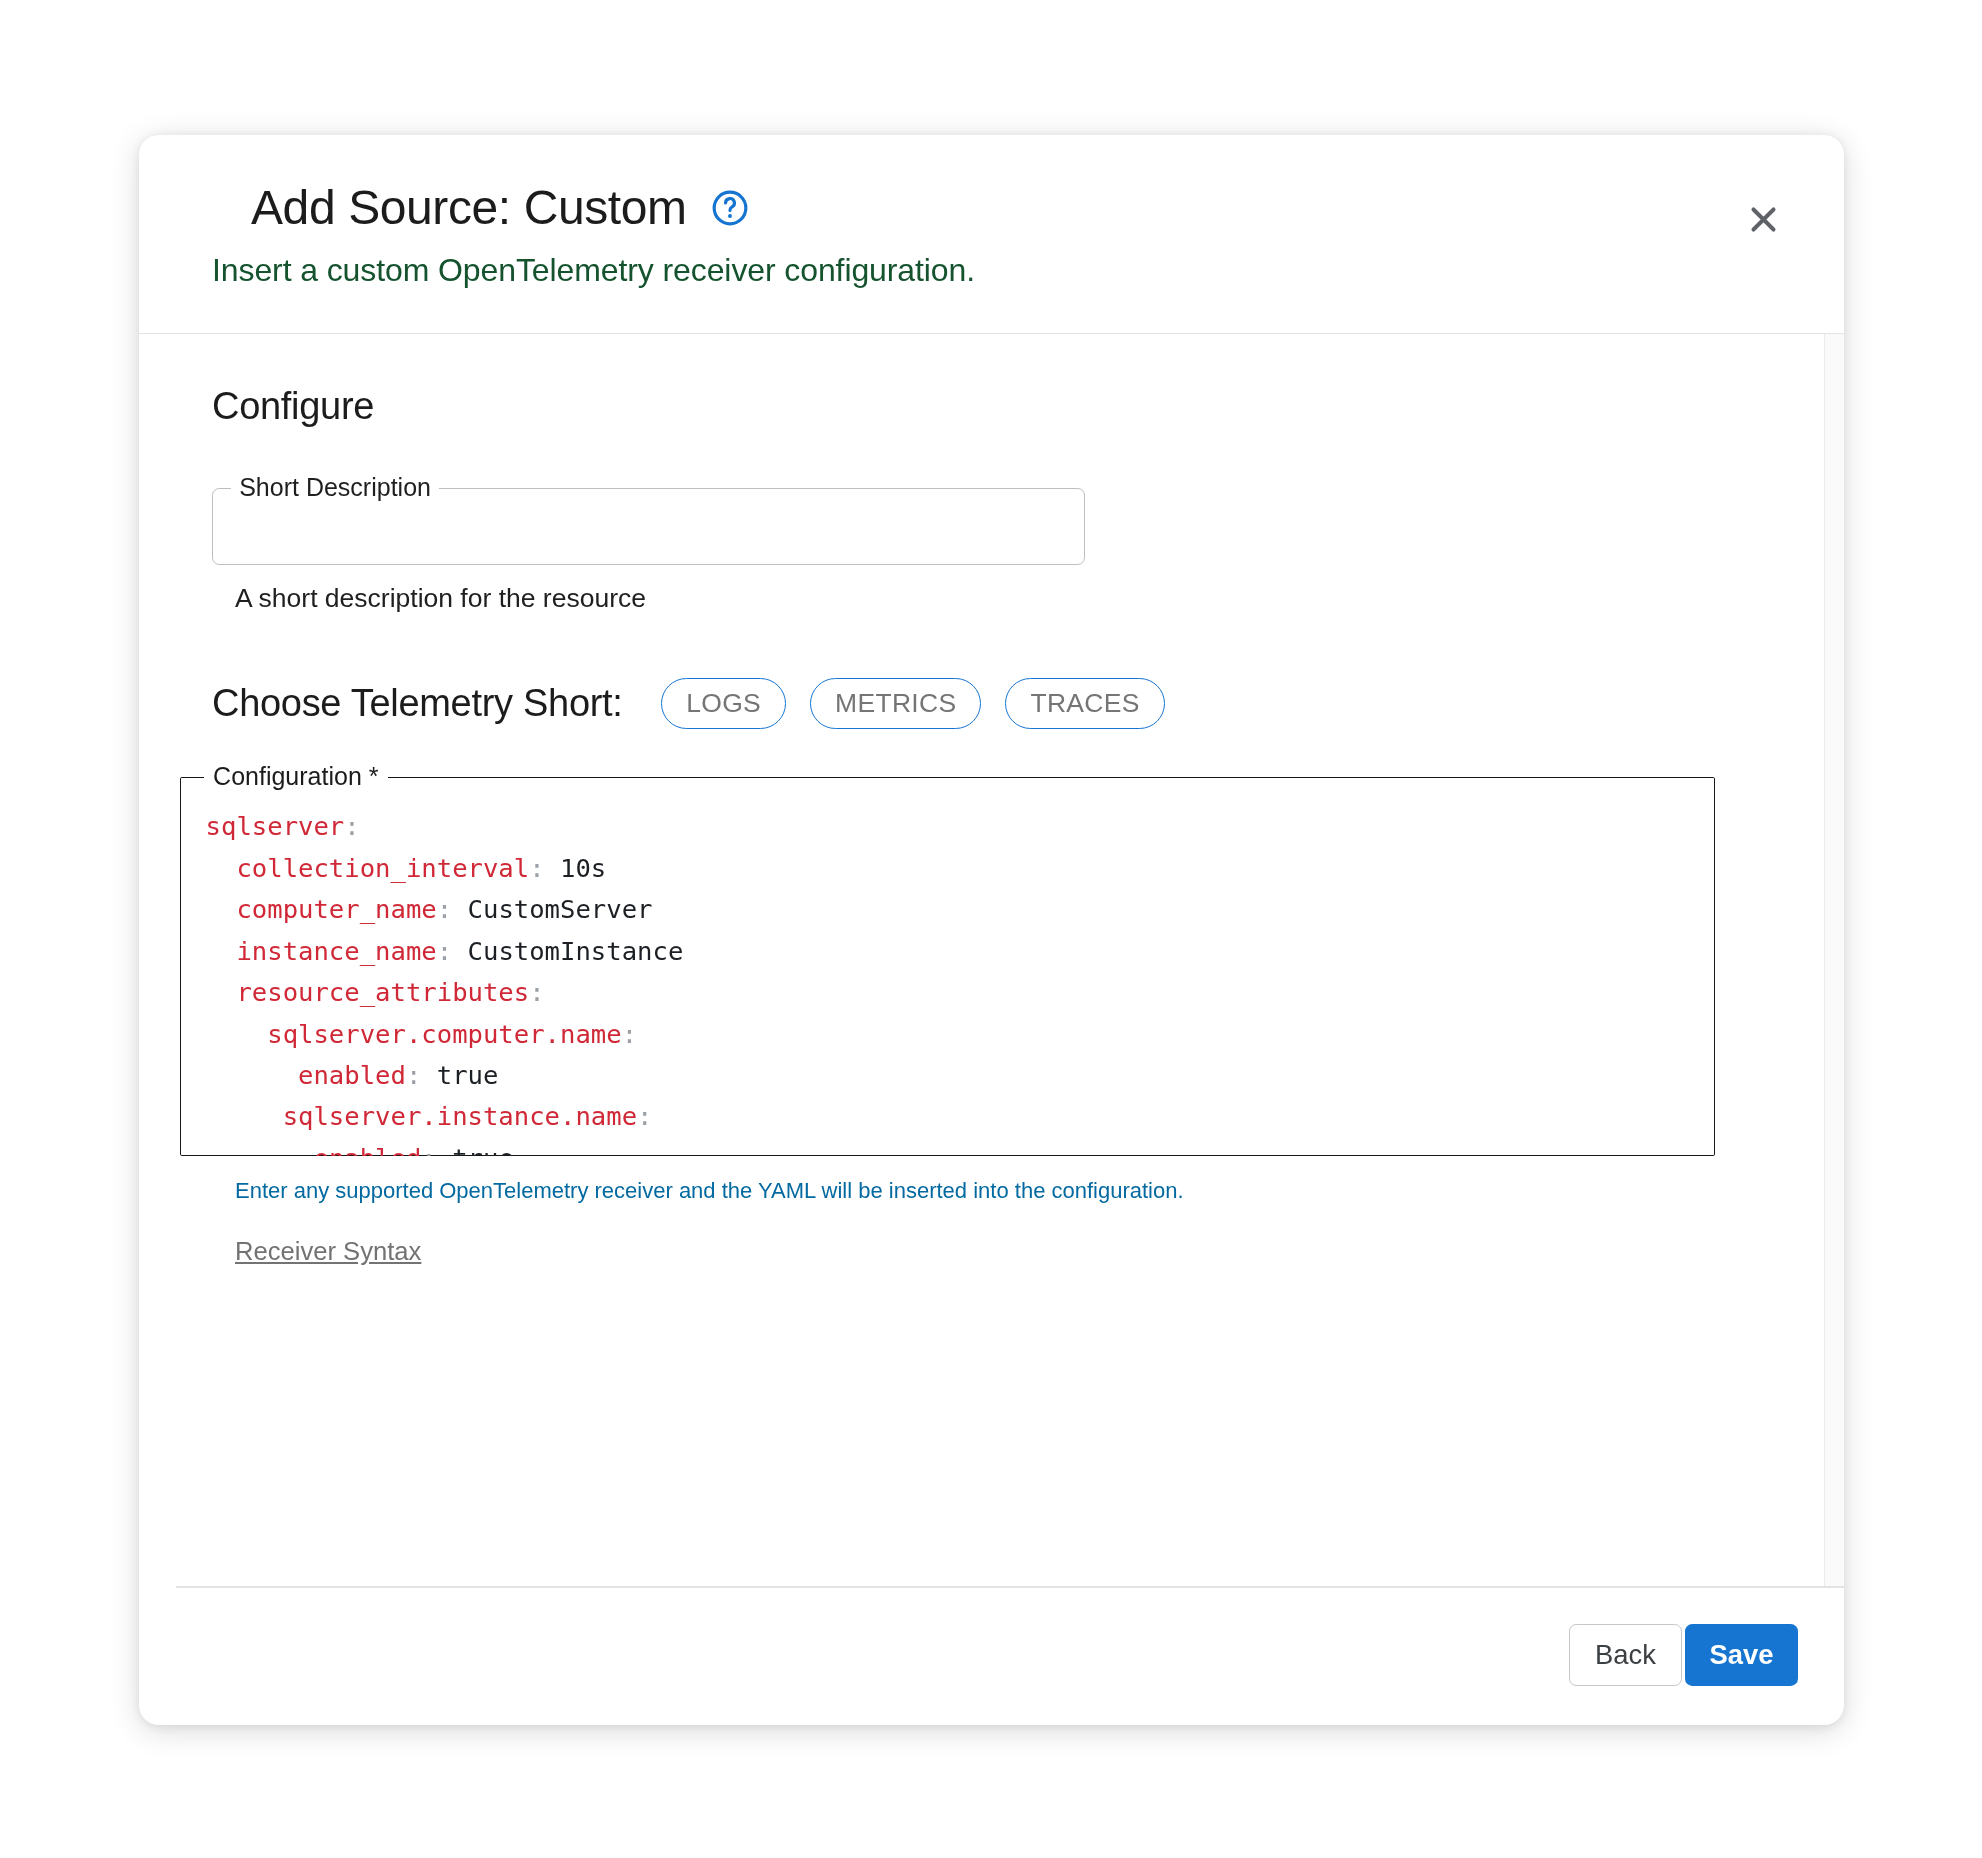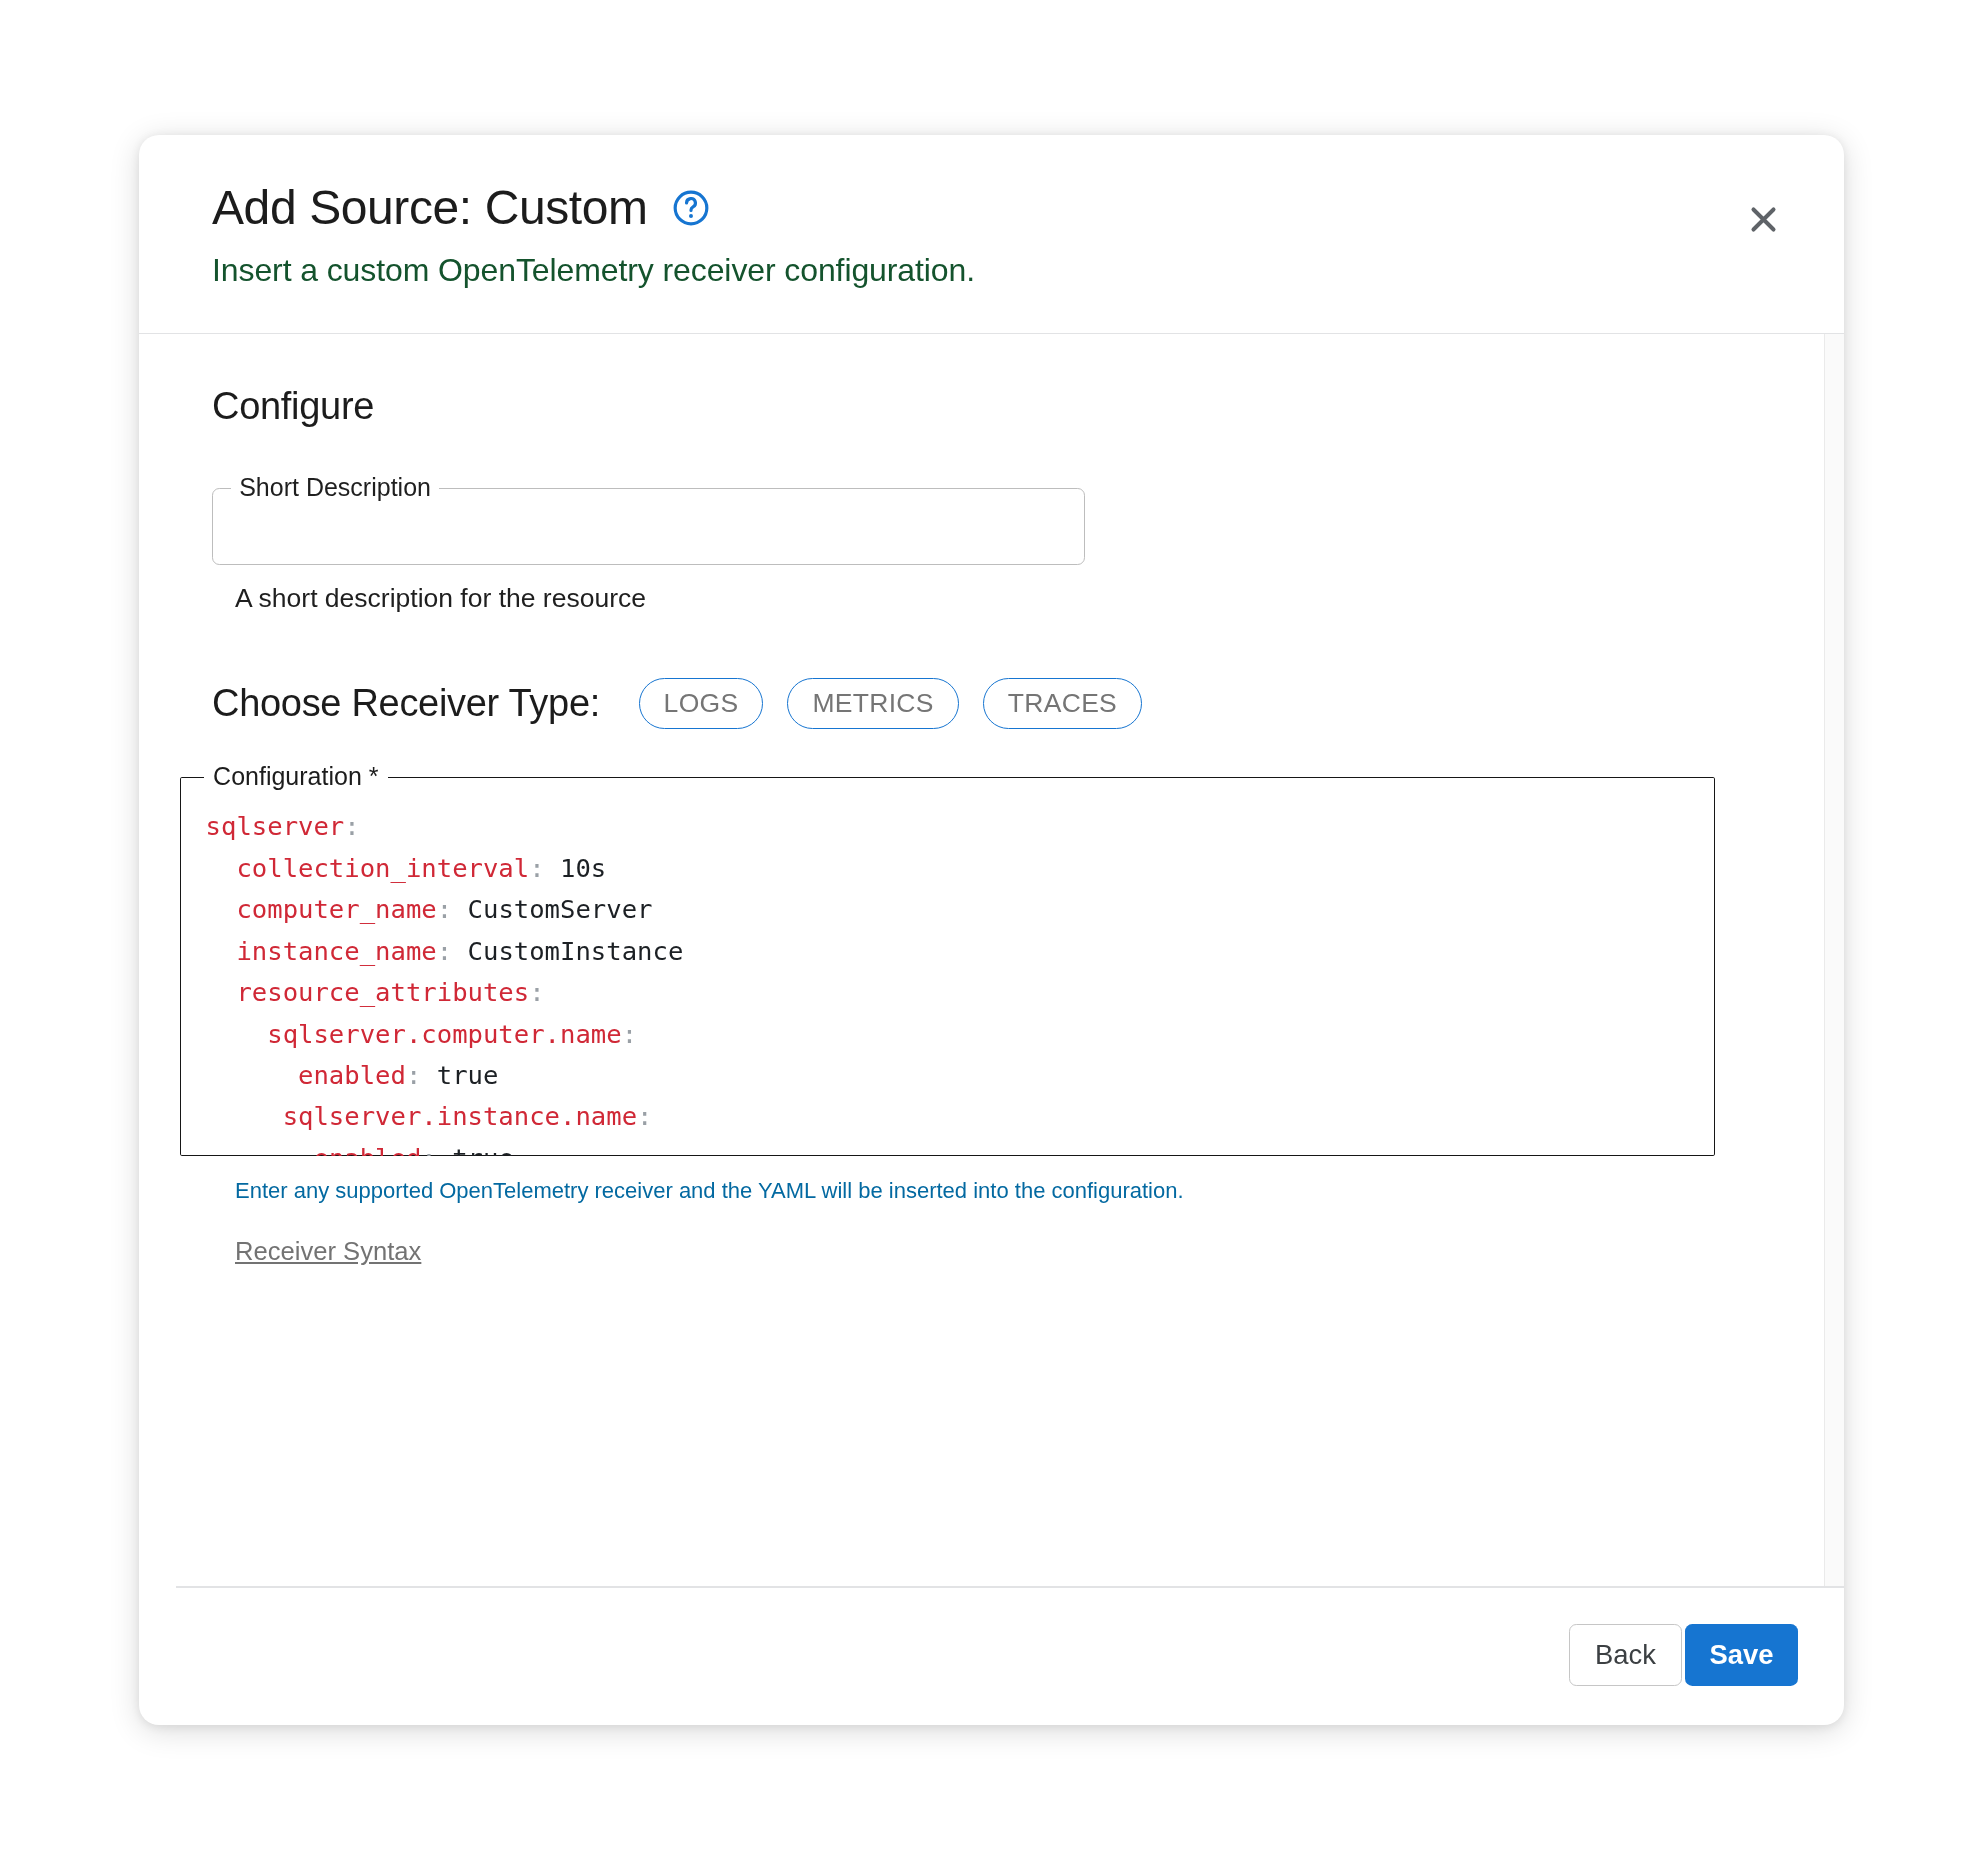--- a/index.html
+++ b/index.html
@@ -36,21 +36,21 @@
     position: relative;
     flex: 0 0 auto;
     padding: 49px 0 0 0;
     border-bottom: 1.8px solid #e2e3e5;
     height: 199px;
   }
   .title-row {
     display: flex;
     align-items: center;
     gap: 24px;
-    margin-left: 73px;
+    margin-left: 112px;
   }
   #dialog-title {
     font-size: 48px;
     font-weight: 400;
     color: #1c1c1c;
     letter-spacing: -0.4px;
     line-height: 1;
     white-space: nowrap;
   }
   #help-icon {
@@ -322,21 +322,21 @@
       
       <div class="field">
         <div class="field-border"></div>
         <div class="field-legend">Short Description</div>
         <input class="field-input" type="text" placeholder="" style="">
       </div>
       <div class="field-helper">A short description for the resource</div>
 
       
       <div id="telemetry-row">
-        <div id="telemetry-label">Choose Receiver Type:</div>
+        <div id="telemetry-label">Choose Telemetry Short:</div>
         <button class="chip">LOGS</button>
         <button class="chip">METRICS</button>
         <button class="chip">TRACES</button>
       </div>
 
       
       <div id="config-field">
         <div id="config-border"></div>
         <div id="config-legend">Configuration *</div>
         <pre id="config-code"><span class="k">sqlserver</span><span class="c">:</span>

